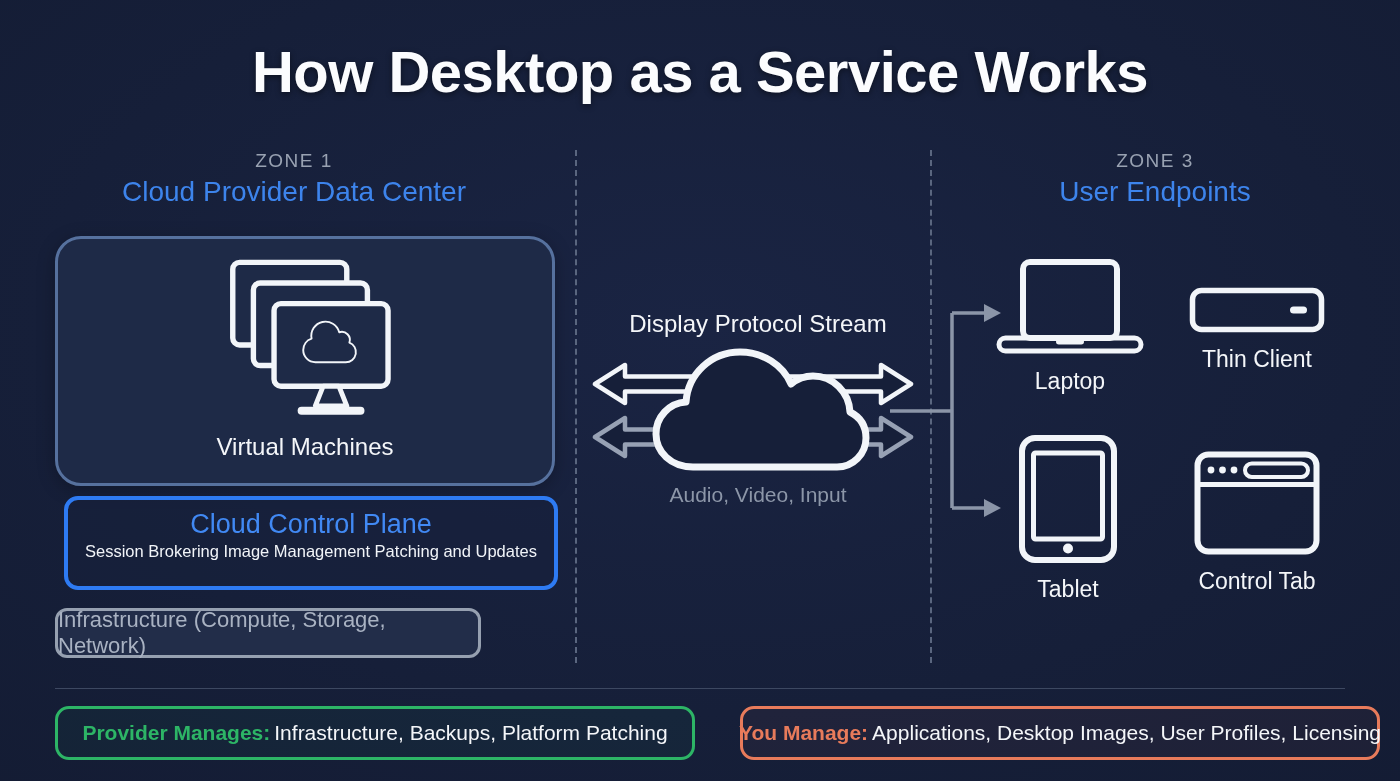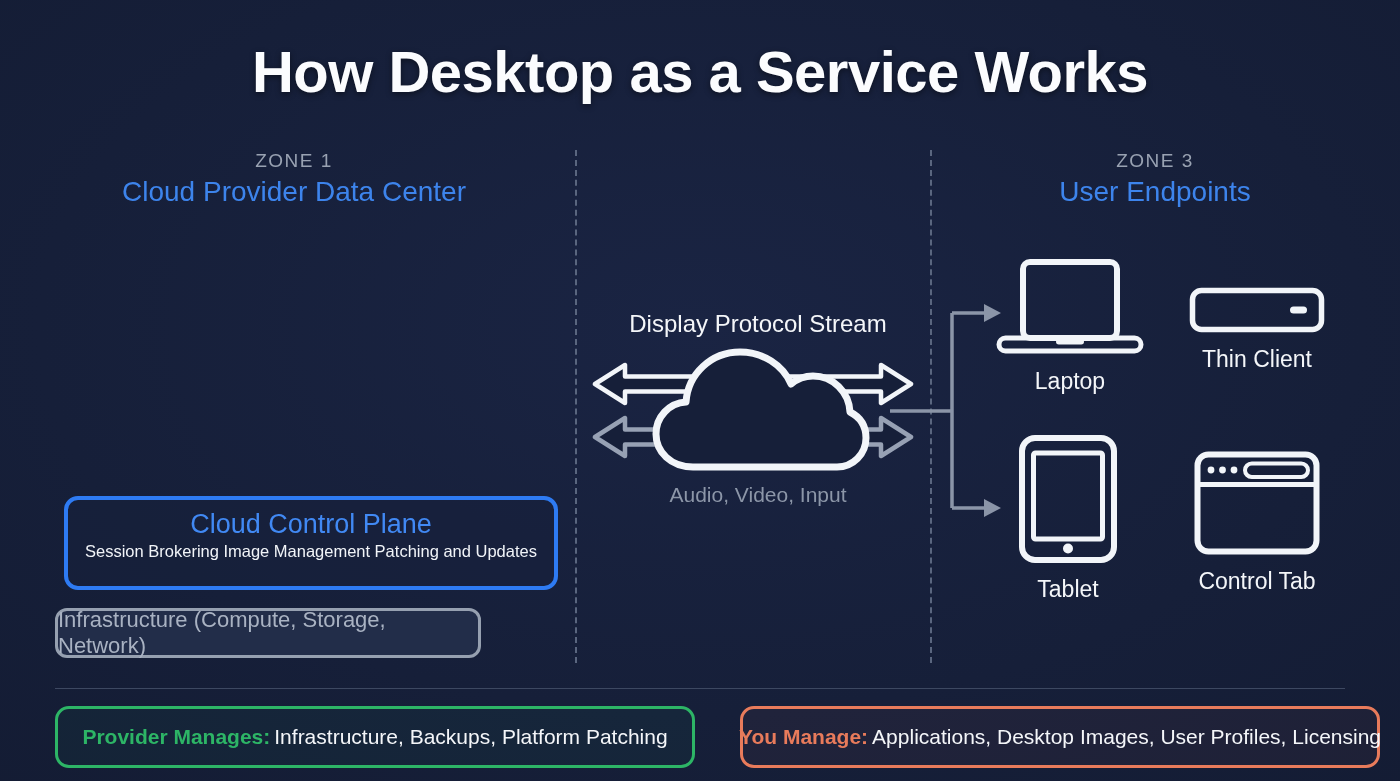--- a/index.html
+++ b/index.html
@@ -54,21 +54,21 @@
   }
   .net-label{position:absolute;width:364px;text-align:center;}
   .net-label.stream{left:576px;top:310px;font-size:24px;font-weight:500;color:#f4f6f9;}
   .net-label.payload{left:576px;top:483px;font-size:21px;color:#8c96a8;}
   .endpoint-icon{position:absolute;}
   .endpoint-label{
     position:absolute;text-align:center;font-size:23px;font-weight:500;color:#f4f6f9;
   }
   .hdivider{position:absolute;left:55px;top:688px;width:1290px;height:1px;background:#3d4861;}
   .legend-box{
-    position:absolute;top:706px;height:62px;border-radius:14px;box-sizing:border-box;
+    position:absolute;top:706px;height:54px;border-radius:14px;box-sizing:border-box;
     display:flex;align-items:center;justify-content:center;gap:4px;
     font-size:21px;white-space:nowrap;
   }
   .legend-box.provider{left:55px;width:640px;border:3px solid #2db566;background:rgba(45,181,102,.05);}
   .legend-box.user{left:740px;width:640px;border:3px solid #e87b5b;background:rgba(232,123,91,.05);}
   .legend-prefix{font-weight:700;}
   .legend-box.provider .legend-prefix{color:#2db566;}
   .legend-box.user .legend-prefix{color:#e87b5b;}
   .legend-text{color:#f4f6f9;}
   .stroke-w{stroke:#f2f5f9;fill:none;}
@@ -85,20 +85,33 @@
     <div class="zone-label blue">Cloud Provider Data Center</div>
   </div>
   <div class="zone-header" style="left:945px;top:150px;">
     <div class="zone-kicker">ZONE 3</div>
     <div class="zone-label blue">User Endpoints</div>
   </div>
 
   <div class="vdivider" style="left:575px;"></div>
   <div class="vdivider" style="left:930px;"></div>
 
+  <div class="vm-box">
+    <svg width="172" height="168" viewBox="0 0 175 168">
+      <rect x="14" y="4" width="116" height="84" rx="7" class="stroke-w" stroke-width="5.5"></rect>
+      <rect x="35" y="25" width="116" height="84" rx="7" fill="#1e2a47" stroke="#f2f5f9" stroke-width="5.5"></rect>
+      <rect x="56" y="46" width="116" height="84" rx="7" fill="#1e2a47" stroke="#f2f5f9" stroke-width="5.5"></rect>
+      <g transform="translate(79.5,52) scale(2.75)">
+        <path d="M2.25 15a4.5 4.5 0 004.5 4.5H18a3.75 3.75 0 001.332-7.257 3 3 0 00-3.758-3.848 5.25 5.25 0 00-10.233 2.33A4.502 4.502 0 002.25 15z" fill="none" stroke="#f2f5f9" stroke-width="1.9" stroke-linejoin="round" vector-effect="non-scaling-stroke"></path>
+      </g>
+      <path d="M106 130 L122 130 L130 150 L98 150 Z" fill="#1e2a47" stroke="#f2f5f9" stroke-width="5" stroke-linejoin="round"></path>
+      <rect x="80" y="151" width="68" height="8" rx="4" fill="#f2f5f9"></rect>
+    </svg>
+    <div class="vm-label">Virtual Machines</div>
+  </div>
 
   <div class="cp-box">
     <div class="cp-title">Cloud Control Plane</div>
     <div class="cp-items">
       <span>Session Brokering</span>
       <span>Image Management</span>
       <span>Patching and Updates</span>
     </div>
   </div>
 

